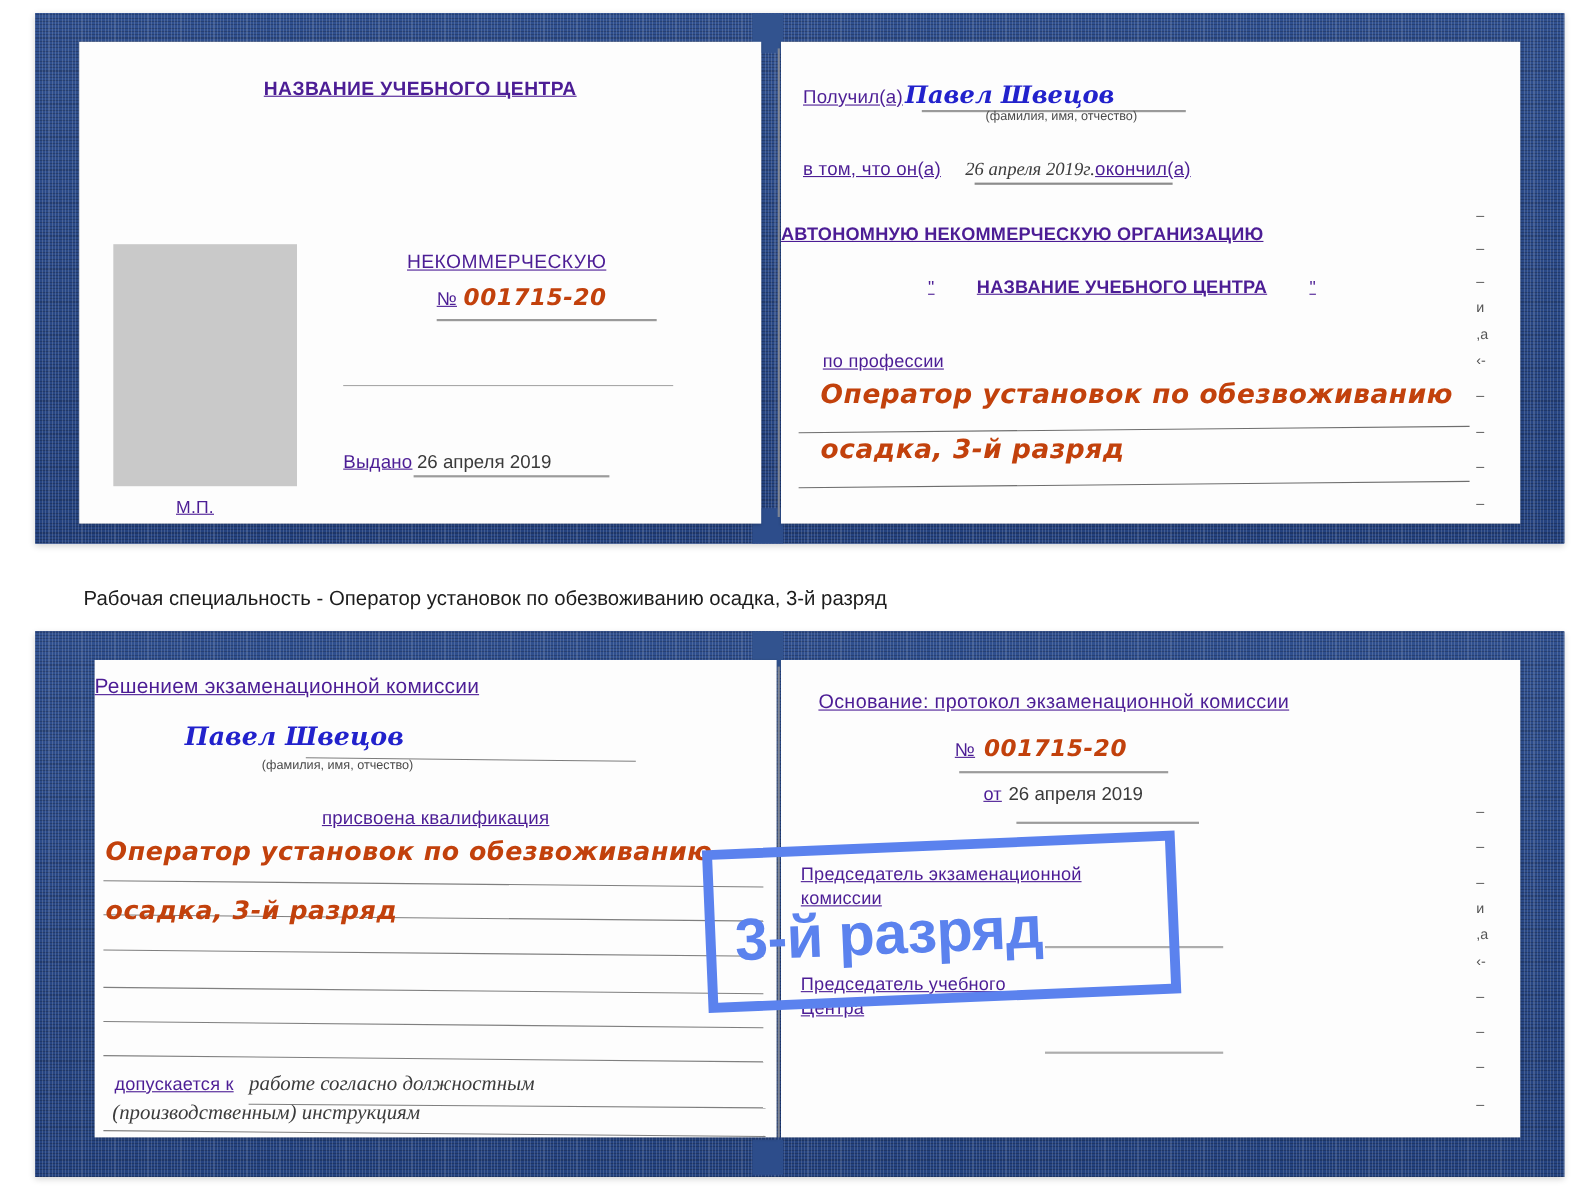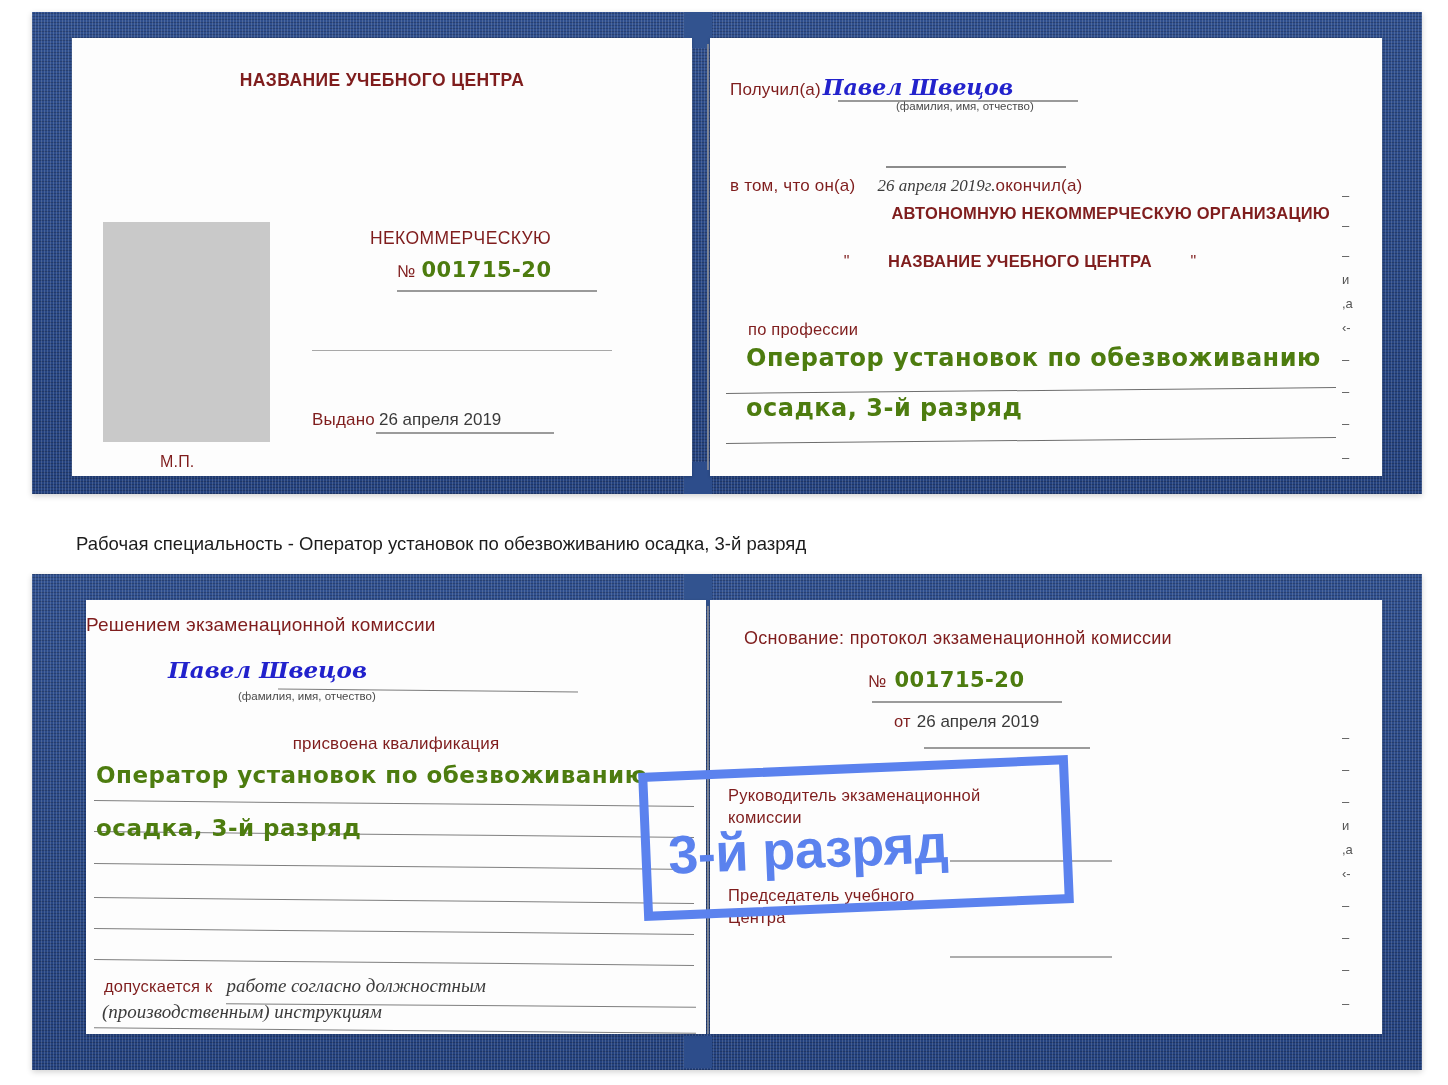--- a/index.html
+++ b/index.html
@@ -41,26 +41,26 @@
     box-shadow:0 1px 3px rgba(0,0,0,.20);
   }
   .gutter{
     position:absolute;width:2px;background:#8d9099;opacity:.85;
   }
   .spine-tab{
     position:absolute;background:#2c4c90;
   }
 
   
-  .cap{ font-size:17px; letter-spacing:.2px; color:#7f1d1d; }
+  .cap{ font-size:17px; letter-spacing:.2px; color:#4c1d95;text-decoration:underline; }
   .cap-bold{ font-weight:bold; }
   .small{ font-size:11.5px; color:#4a4a4a; }
   .hand{
     font-family:"DejaVu Sans",sans-serif;
-    color:#4d7c0f;font-weight:bold;
+    color:#c2410c;font-weight:bold;font-style:italic;
     letter-spacing:.5px;
   }
   .hand-script{
     font-family:"DejaVu Serif",serif;
     color:#2222cc;font-weight:bold;font-style:italic;
   }
   .typed{
     font-family:"Liberation Sans",sans-serif;font-size:16px;color:#3a3a3a;
   }
   .italic-serif{
@@ -140,26 +140,26 @@
 
   <div style="position:absolute;left:20px;top:36px;display:flex;align-items:baseline;">
     <span class="cap" style="font-size:17px;">Получил(а)</span>
     <span class="hand-script" style="font-size:22px;margin-left:2px;">Павел Швецов</span>
   </div>
   <div class="rule" style="left:128px;top:62px;width:240px;height:1.5px;background:#9a9a9a;"></div>
   <div class="small" style="position:absolute;left:186px;top:62px;font-size:11.5px;">(фамилия, имя, отчество)</div>
 
   <div style="position:absolute;left:20px;top:106px;display:flex;align-items:baseline;">
     <span class="cap" style="font-size:17px;">в том, что он(а)</span>
-    <span class="italic-serif" style="font-size:17px;margin-left:22px;margin-top:32px;">26 апреля 2019г.</span>
+    <span class="italic-serif" style="font-size:17px;margin-left:22px;">26 апреля 2019г.</span>
     <span class="cap" style="font-size:17px;">окончил(а)</span>
   </div>
   <div class="rule" style="left:176px;top:128px;width:180px;height:1.5px;background:#8c8c8c;"></div>
 
-  <div class="cap cap-bold" style="position:absolute;left:0;top:166px;width:620px;text-align:right;font-size:16.5px;letter-spacing:.2px;">АВТОНОМНУЮ НЕКОММЕРЧЕСКУЮ ОРГАНИЗАЦИЮ</div>
+  <div class="cap cap-bold" style="position:absolute;left:0;top:166px;width:620px;text-align:left;font-size:16.5px;letter-spacing:.2px;">АВТОНОМНУЮ НЕКОММЕРЧЕСКУЮ ОРГАНИЗАЦИЮ</div>
 
   <div style="position:absolute;left:0;top:214px;width:620px;text-align:center;">
     <span class="cap" style="font-size:16px;">"</span>
     <span class="cap cap-bold" style="font-size:16.5px;margin:0 34px;letter-spacing:.2px;">НАЗВАНИЕ УЧЕБНОГО ЦЕНТРА</span>
     <span class="cap" style="font-size:16px;">"</span>
   </div>
 
   <div class="cap" style="position:absolute;left:38px;top:282px;font-size:16.5px;">по профессии</div>
 
   <div class="hand" style="position:absolute;left:36px;top:306px;font-size:24px;">Оператор установок по обезвоживанию</div>
@@ -232,21 +232,21 @@
     <span class="hand" style="font-size:21px;">001715-20</span>
   </div>
   <div class="rule" style="left:162px;top:101px;width:190px;height:1.6px;background:#9b9b9b;"></div>
 
   <div style="position:absolute;left:184px;top:112px;display:flex;align-items:baseline;">
     <span class="cap" style="font-size:16.5px;">от</span>
     <span class="typed" style="font-size:17px;margin-left:6px;">26 апреля 2019</span>
   </div>
   <div class="rule" style="left:214px;top:147px;width:166px;height:1.6px;background:#9b9b9b;"></div>
 
-  <div class="cap" style="position:absolute;left:18px;top:186px;font-size:16.5px;">Руководитель экзаменационной</div>
+  <div class="cap" style="position:absolute;left:18px;top:186px;font-size:16.5px;">Председатель экзаменационной</div>
   <div class="cap" style="position:absolute;left:18px;top:208px;font-size:16.5px;">комиссии</div>
   <div class="rule rule-light" style="left:240px;top:260px;width:162px;height:2px;background:#adadad;"></div>
 
   <div class="cap" style="position:absolute;left:18px;top:286px;font-size:16.5px;">Председатель учебного</div>
   <div class="cap" style="position:absolute;left:18px;top:308px;font-size:16.5px;">Центра</div>
   <div class="rule rule-light" style="left:240px;top:356px;width:162px;height:2px;background:#adadad;"></div>
 
   <div style="position:absolute;left:632px;top:130px;width:24px;">
     <div class="edge-mark" style="top:0;left:0;">–</div>
     <div class="edge-mark" style="top:32px;left:0;">–</div>

